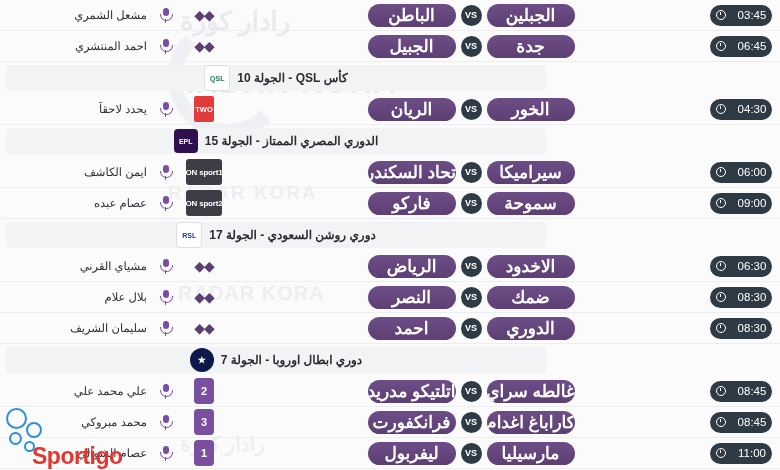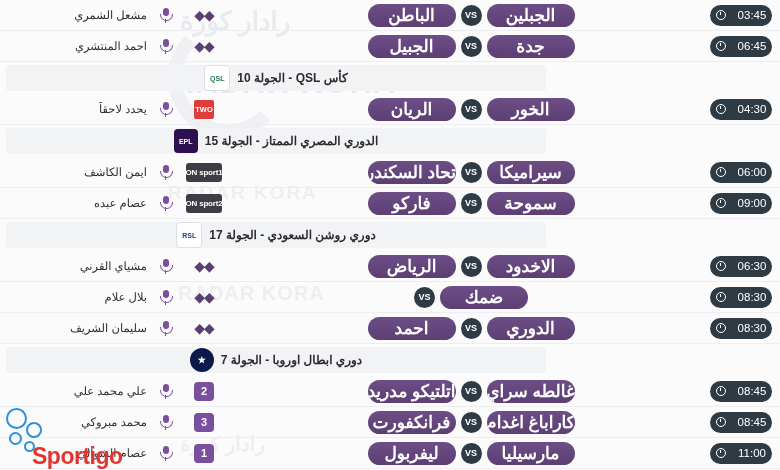--- a/index.html
+++ b/index.html
@@ -56,21 +56,21 @@
   }
   .vs{
     width:21px;height:21px;flex:0 0 21px;border-radius:50%;
     background:#2f3b44;color:#fff;font-size:9px;font-weight:bold;
     display:flex;align-items:center;justify-content:center;direction:ltr;
   }
   .chan{
     width:56px;flex:0 0 56px;display:flex;align-items:center;justify-content:center;
   }
   .chan .badge{
-    min-width:20px;height:19px;border-radius:4px;padding:0 0;
+    min-width:20px;height:26px;border-radius:4px;padding:0 0;
     background:#7b4fa0;color:#fff;font-size:11px;font-weight:bold;
     display:flex;align-items:center;justify-content:center;direction:ltr;
   }
   .chan .badge.ssc{
     background:#3d3d46;font-size:8px;border-radius:3px;letter-spacing:-.2px;
   }
   .chan .badge.two{
     background:#e03c3c;font-size:7.5px;border-radius:2px;
   }
   .chan .glyph{color:#5b3f72;font-size:14px;letter-spacing:-1px;direction:ltr;}
@@ -310,20 +310,21 @@
       </div>
       <div class="sep"></div>
       <div class="row">
         <div class="time">
           <span class="clock"></span>
           <span>08:30</span>
         </div>
         <div class="teams">
           <div class="team">ضمك</div>
           <div class="vs">VS</div>
+          <div class="team">النصر</div>
         </div>
         <div class="chan">
           <span class="glyph">◆◆</span>
         </div>
         <div class="commentator">
           <span class="mic">
             <span class="cap"></span>
             <span class="arc"></span>
             <span class="stem"></span>
           </span>

